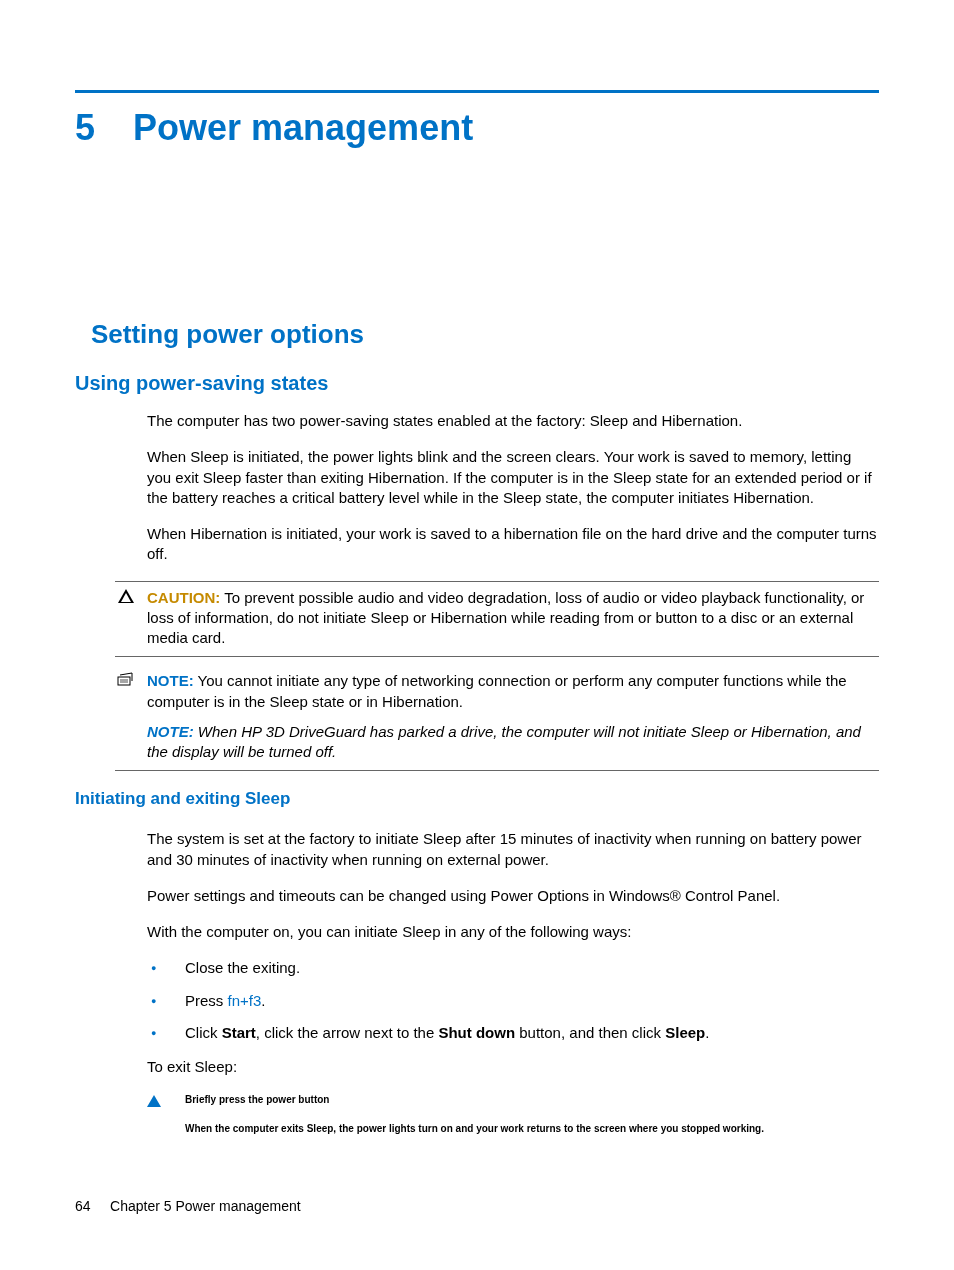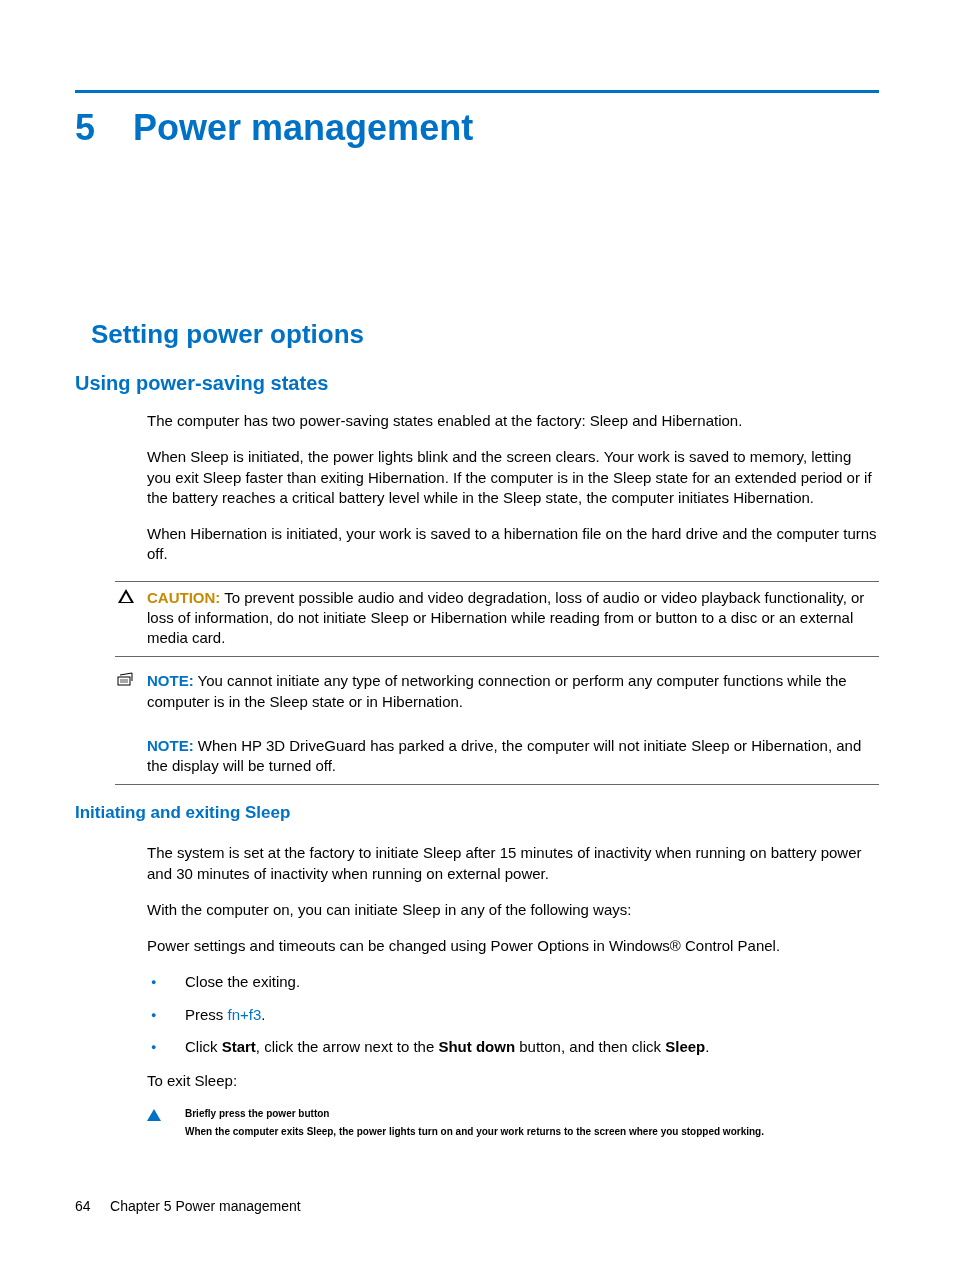--- a/index.html
+++ b/index.html
@@ -76,21 +76,22 @@
     top: 7px;
     width: 22px;
     text-align: center;
   }
   .callout-body {
     margin-left: 32px;
     font-size: 15px;
     line-height: 1.35;
   }
   .callout-body .sub {
-    margin-top: 24px;
+    margin-top: 10px;
+    font-style: italic;
   }
   .label-caution { color: #c58a00; font-weight: bold; }
   .label-note { color: #0072c6; font-weight: bold; }
   .tri-outline {
     display: inline-block;
     width: 0; height: 0;
     border-left: 8px solid transparent;
     border-right: 8px solid transparent;
     border-bottom: 14px solid #000;
     position: relative;
@@ -202,42 +203,42 @@
         <span> </span>
         <span>When HP 3D DriveGuard has parked a drive, the computer will not initiate Sleep or Hibernation, and the display will be turned off.</span>
       </div>
     </div>
   </div>
 
   <div class="h4">Initiating and exiting Sleep</div>
 
   <div class="body-indent">
     <div class="p">The system is set at the factory to initiate Sleep after 15 minutes of inactivity when running on battery power and 30 minutes of inactivity when running on external power.</div>
+    <div class="p">Power settings and timeouts can be changed using Power Options in Windows® Control Panel.</div>
     <div class="p">With the computer on, you can initiate Sleep in any of the following ways:</div>
-    <div class="p">Power settings and timeouts can be changed using Power Options in Windows® Control Panel.</div>
   </div>
 
   <ul class="bullets">
     <li><span>Close the exiting.</span></li>
     <li>
       <span>Press </span><span class="link">fn+f3</span><span>.</span>
     </li>
     <li>
       <span>Click </span><span class="bold">Start</span><span>, click the arrow next to the </span><span class="bold">Shut down</span><span> button, and then click </span><span class="bold">Sleep</span><span>.</span>
     </li>
   </ul>
 
   <div class="body-indent">
     <div class="p">To exit Sleep:</div>
   </div>
 
   <div class="step">
     <span class="step-icon"></span>
     <div>Briefly press the power button</div>
-    <div style="margin-top:4px">When the computer exits Sleep, the power lights turn on and your work returns to the screen where you stopped working.</div>
+    <div style="margin-top:15px">When the computer exits Sleep, the power lights turn on and your work returns to the screen where you stopped working.</div>
   </div>
 
 </div>
 
 <div class="footer">
   <span>64</span>
   &nbsp;&nbsp;&nbsp;
   <span>Chapter 5   Power management</span>
 </div>
 

